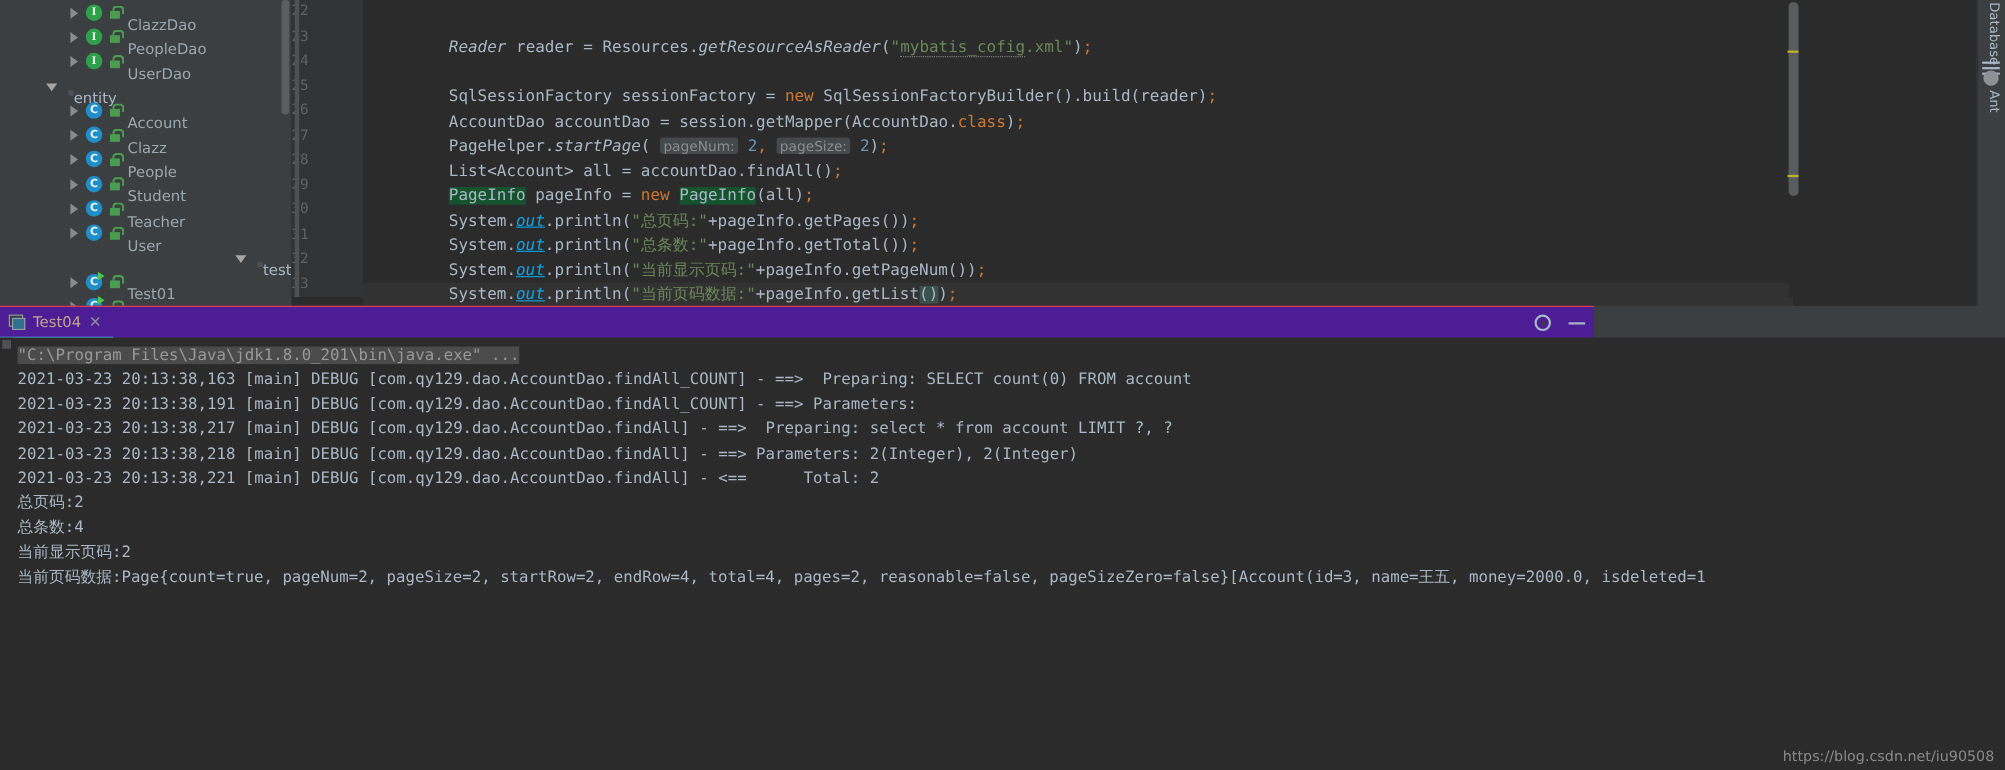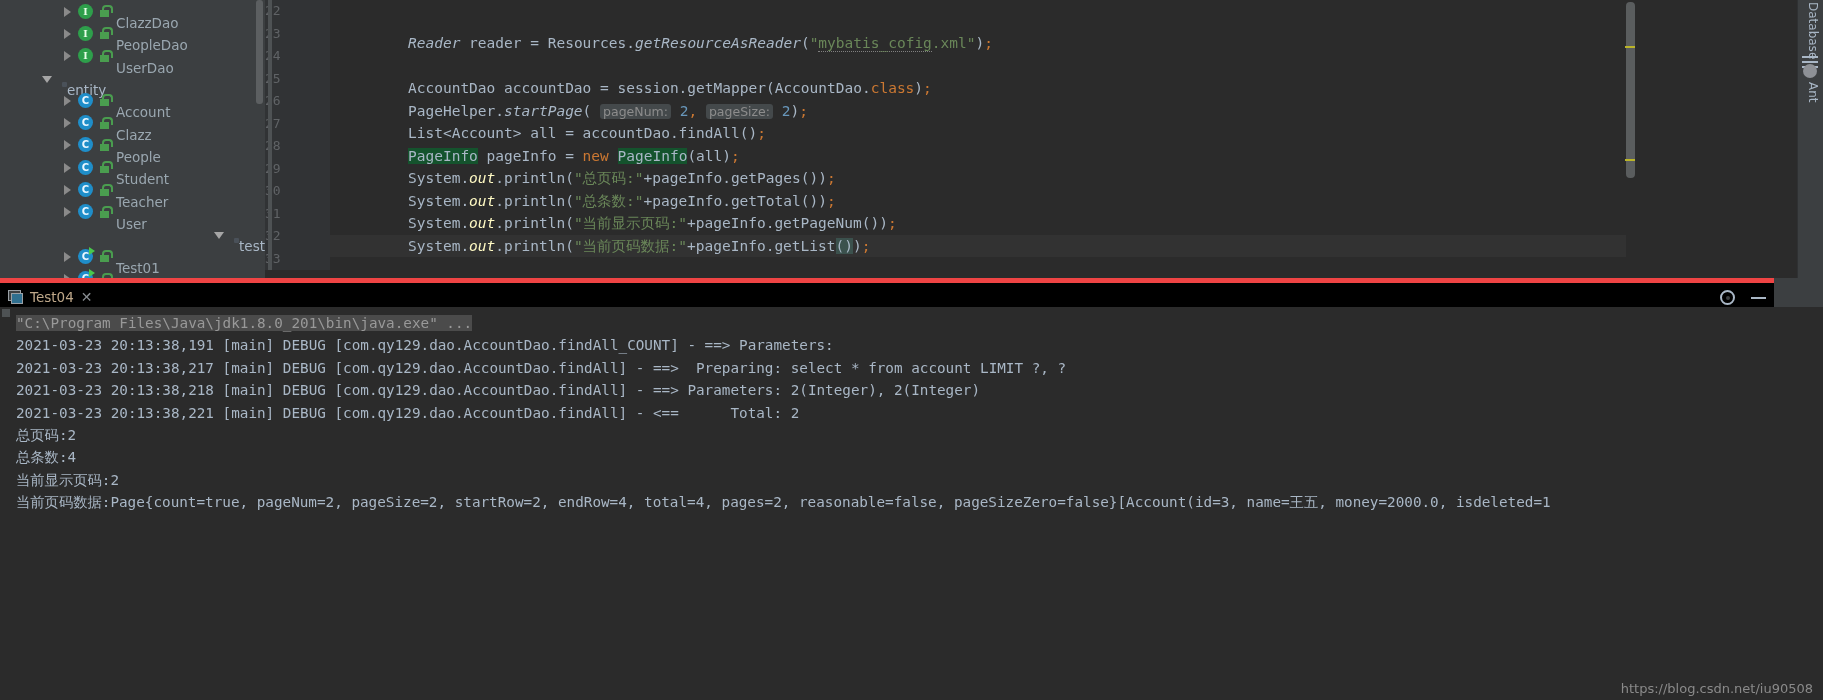--- a/index.html
+++ b/index.html
@@ -116,21 +116,21 @@
   .code-line {
     height: 22.5px; line-height: 22.5px; white-space: pre; color: #a9b7c6;
     padding-left: 78px;
   }
   .code-line.current { background: #323232; }
   .kw { color: #cc7832; }
   .str { color: #6a8759; }
   .num { color: #6897bb; }
   .semi { color: #cc7832; }
   .static-it { color: #a9b7c6; font-style: italic; }
-  .field-it { color: #fef9c3; font-style: italic; }
+  .field-it { color: #0ea5e9; font-style: italic; text-decoration: underline; }
   .ident-hl { background: #14532d; }
   .bracket-hl { background: #3b514d; }
   .hint {
     background: #44494b; color: #8c8c8c; border-radius: 3px;
     padding: 0 3px; font-size: 12.5px; font-family: "DejaVu Sans", sans-serif;
   }
   .squiggle { border-bottom: 1px dotted #808080; }
 
   
   .ed-scrollbar {
@@ -162,22 +162,22 @@
     position: absolute; right: 6px; width: 14px; height: 14px;
     border-radius: 50%; background: #8e9196;
   }
 
   
   .console-panel {
     position: absolute; left: 0; top: 278px; width: 1823px; height: 422px;
     background: #3c3f41;
   }
   .console-tabbar {
-    position: absolute; left: 0; top: 0; width: 1774px; height: 29px;
-    background: #000000; border-top: 5px solid #ef4444;
+    position: absolute; left: 0; top: 0; width: 1449px; height: 29px;
+    background: #4c1d95; border-top: 1px solid #ef4444;
   }
   .tab-active {
     position: absolute; left: 0; top: 0; height: 29px; padding: 0 10px 0 8px;
     display: flex; align-items: center; gap: 7px;
     border-bottom: 2px solid #4a88c7;
   }
   .tab-run-icon {
     width: 15px; height: 13px; position: relative; flex: 0 0 auto;
   }
   .tab-run-icon::before {
@@ -361,20 +361,21 @@
             <div class="gutter-line">30</div>
             <div class="gutter-line">31</div>
             <div class="gutter-line">32</div>
             <div class="gutter-line">33</div>
           </div>
       </div>
 
       <div class="code-area">
         <div class="code-line"><span class="static-it">Reader</span> reader = <span style="color:#a9b7c6">Resources</span>.<span style="font-style:italic">getResourceAsReader</span>(<span class="str">"</span><span class="str squiggle">mybatis_cofig</span><span class="str">.xml"</span>)<span class="semi">;</span></div>
         <div class="code-line"> </div>
+        <div class="code-line">SqlSessionFactory sessionFactory = <span class="kw">new</span> SqlSessionFactoryBuilder().build(reader)<span class="semi">;</span></div>
         <div class="code-line">AccountDao accountDao = session.getMapper(AccountDao.<span class="kw">class</span>)<span class="semi">;</span></div>
         <div class="code-line">PageHelper.<span style="font-style:italic">startPage</span>( <span class="hint">pageNum:</span> <span class="num">2</span><span class="semi">,</span> <span class="hint">pageSize:</span> <span class="num">2</span>)<span class="semi">;</span></div>
         <div class="code-line">List&lt;Account&gt; all = accountDao.findAll()<span class="semi">;</span></div>
         <div class="code-line"><span class="ident-hl">PageInfo</span> pageInfo = <span class="kw">new</span> <span class="ident-hl">PageInfo</span>(all)<span class="semi">;</span></div>
         <div class="code-line">System.<span class="field-it">out</span>.println(<span class="str">"总页码:"</span>+pageInfo.getPages())<span class="semi">;</span></div>
         <div class="code-line">System.<span class="field-it">out</span>.println(<span class="str">"总条数:"</span>+pageInfo.getTotal())<span class="semi">;</span></div>
         <div class="code-line">System.<span class="field-it">out</span>.println(<span class="str">"当前显示页码:"</span>+pageInfo.getPageNum())<span class="semi">;</span></div>
         <div class="code-line current">System.<span class="field-it">out</span>.println(<span class="str">"当前页码数据:"</span>+pageInfo.getList<span class="bracket-hl">()</span>)<span class="semi">;</span></div>
       </div>
 
@@ -406,20 +407,21 @@
       </div>
       <div class="console-tools">
         <span class="gear-icon"></span>
         <span class="minimize-icon"></span>
       </div>
     </div>
 
     <div class="console-body">
       <div class="cline cmd"><span>"C:\Program Files\Java\jdk1.8.0_201\bin\java.exe" ...</span></div>
       <div id="console-lines">
+          <div class="cline">2021-03-23 20:13:38,163 [main] DEBUG [com.qy129.dao.AccountDao.findAll_COUNT] - ==&gt;  Preparing: SELECT count(0) FROM account</div>
           <div class="cline">2021-03-23 20:13:38,191 [main] DEBUG [com.qy129.dao.AccountDao.findAll_COUNT] - ==&gt; Parameters:</div>
           <div class="cline">2021-03-23 20:13:38,217 [main] DEBUG [com.qy129.dao.AccountDao.findAll] - ==&gt;  Preparing: select * from account LIMIT ?, ?</div>
           <div class="cline">2021-03-23 20:13:38,218 [main] DEBUG [com.qy129.dao.AccountDao.findAll] - ==&gt; Parameters: 2(Integer), 2(Integer)</div>
           <div class="cline">2021-03-23 20:13:38,221 [main] DEBUG [com.qy129.dao.AccountDao.findAll] - &lt;==      Total: 2</div>
           <div class="cline">总页码:2</div>
           <div class="cline">总条数:4</div>
           <div class="cline">当前显示页码:2</div>
           <div class="cline">当前页码数据:Page{count=true, pageNum=2, pageSize=2, startRow=2, endRow=4, total=4, pages=2, reasonable=false, pageSizeZero=false}[Account(id=3, name=王五, money=2000.0, isdeleted=1</div>
         </div>
     </div>

